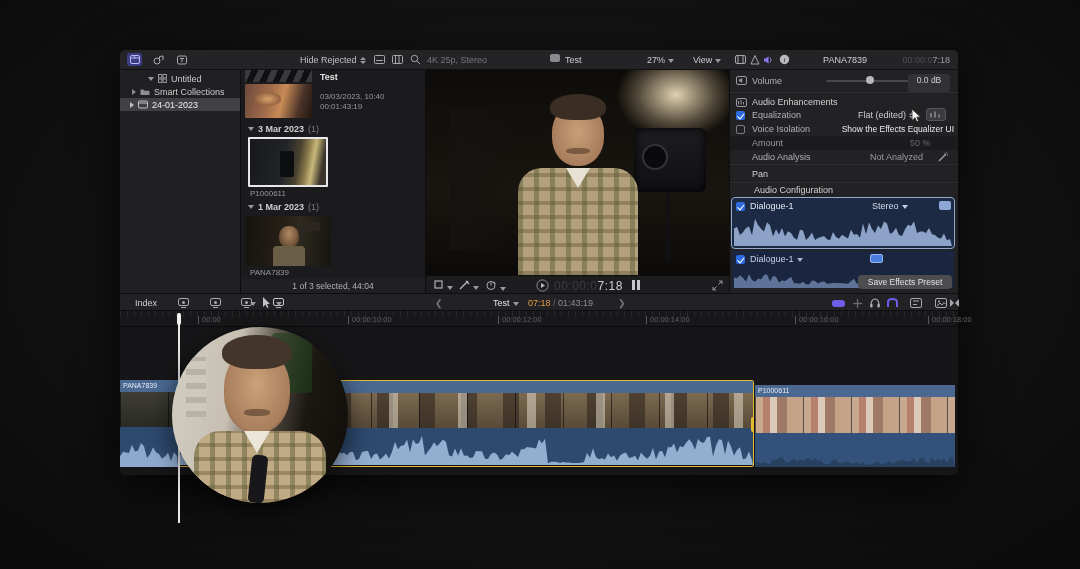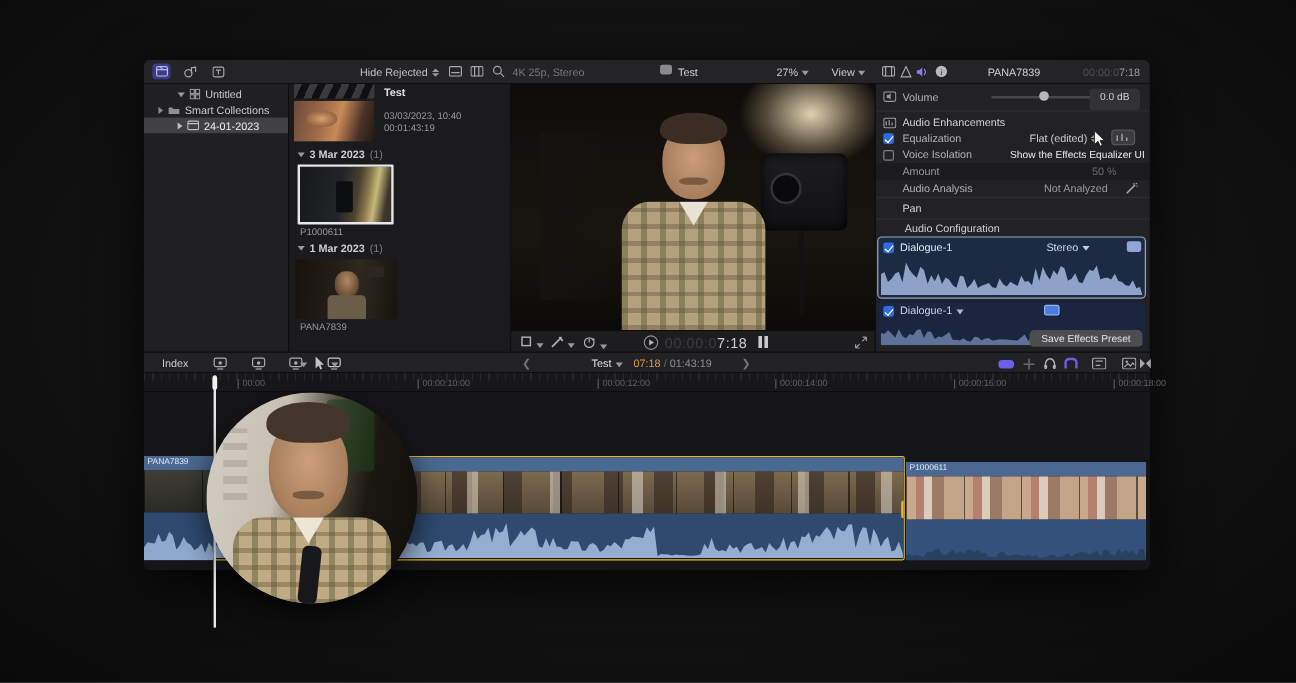--- a/index.html
+++ b/index.html
@@ -195,21 +195,21 @@
         </svg>
       <span>Untitled</span>
     </div>
     <div class="side-row" style="top:15px; padding-left:12px;">
       <span class="tri-right"></span>
       <svg width="10" height="8">
           <path d="M0.5 2 L0.5 7 L9.5 7 L9.5 2.8 L4.5 2.8 L3.5 1.5 L1 1.5 Z" fill="#8e8e92"></path>
         </svg>
       <span>Smart Collections</span>
     </div>
-    <div class="side-row side-sel" style="top:28px; padding-left:28px;">
+    <div class="side-row side-sel" style="top:28px; padding-left:10px;">
       <span class="tri-right" style="border-left-color:#c0c0c4;"></span>
       <svg width="10" height="9">
           <rect x="0.5" y="1" width="9" height="7" rx="1" fill="none" stroke="#c0c0c4"></rect>
           <line x1="0.5" y1="3" x2="9.5" y2="3" stroke="#c0c0c4"></line>
         </svg>
       <span>24-01-2023</span>
     </div>
   </div>
   <div class="vline" style="left:120px; top:20px; width:1px; height:223px;"></div>
 
@@ -241,20 +241,21 @@
       <span class="count">(1)</span>
     </div>
     <div class="thumb" style="left:5px; top:146px; width:85px; height:50px;">
       <div class="abs" style="inset:0; background:linear-gradient(95deg,#16130f 0%, #241e16 40%, #2e2a20 60%, #17140f 100%);"></div>
       <div class="abs" style="left:33px; top:10px; width:20px; height:22px; background:radial-gradient(ellipse at 50% 35%, #b08a64 0%, #7a5a3e 55%, #3a2c1e 100%); border-radius:45%;"></div>
       <div class="abs" style="left:27px; top:30px; width:32px; height:20px; background:#6a5f46; border-radius:4px 4px 0 0;"></div>
       <div class="abs" style="left:58px; top:6px; width:16px; height:9px; background:#2c2620; border-radius:1px;"></div>
     </div>
     <span class="abs lbl" style="left:9px; top:198px; font-size:8px; color:#98989c;">PANA7839</span>
 
+    <div class="abs" style="left:0; top:209px; width:184px; height:14px; text-align:center; font-size:8.5px; color:#b2b2b5; line-height:14px; background:#202023;">1 of 3 selected, 44:04</div>
   </div>
   <div class="vline" style="left:305px; top:20px; width:1px; height:223px;"></div>
 
   <div class="panel" style="left:306px; top:20px; width:303px; height:223px; background:#151517;">
 
     <div class="abs" style="left:0; top:0; width:303px; height:205px; overflow:hidden; background:linear-gradient(180deg,#0e0c0a 0%, #191510 60%, #0c0a08 100%);">
       <div class="abs" style="left:190px; top:-20px; width:120px; height:90px; background:radial-gradient(ellipse, rgba(235,220,185,0.95) 0%, rgba(200,180,140,0.35) 45%, transparent 70%);"></div>
 
       <div class="abs" style="left:208px; top:58px; width:72px; height:64px; background:linear-gradient(180deg,#1e1e22,#101014); border-radius:6px; box-shadow:inset 0 0 10px #000;"></div>
       <div class="abs" style="left:216px; top:74px; width:26px; height:26px; background:#0a0a0c; border:2px solid #33333a; border-radius:50%;"></div>

